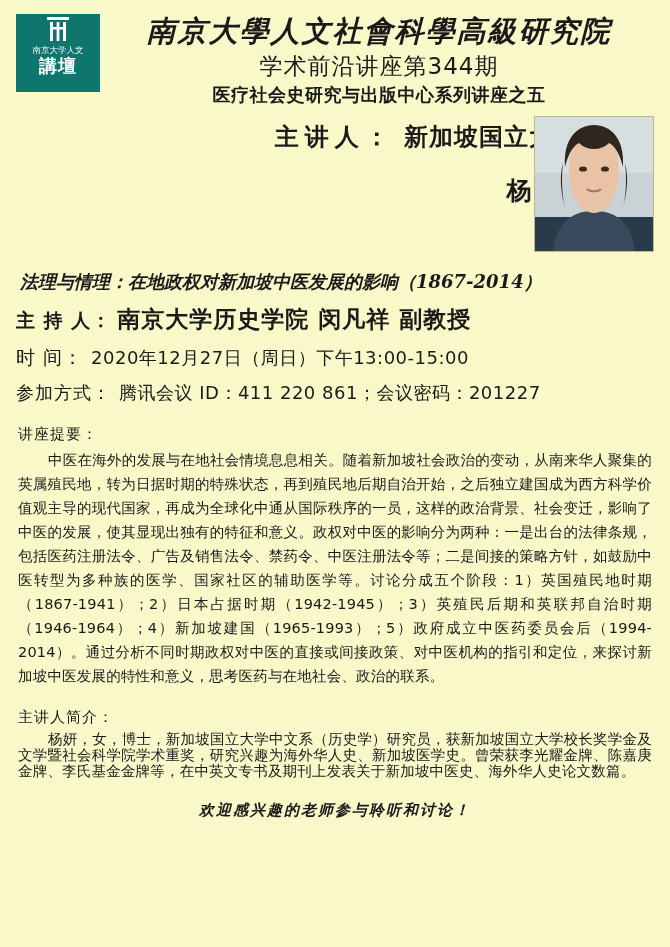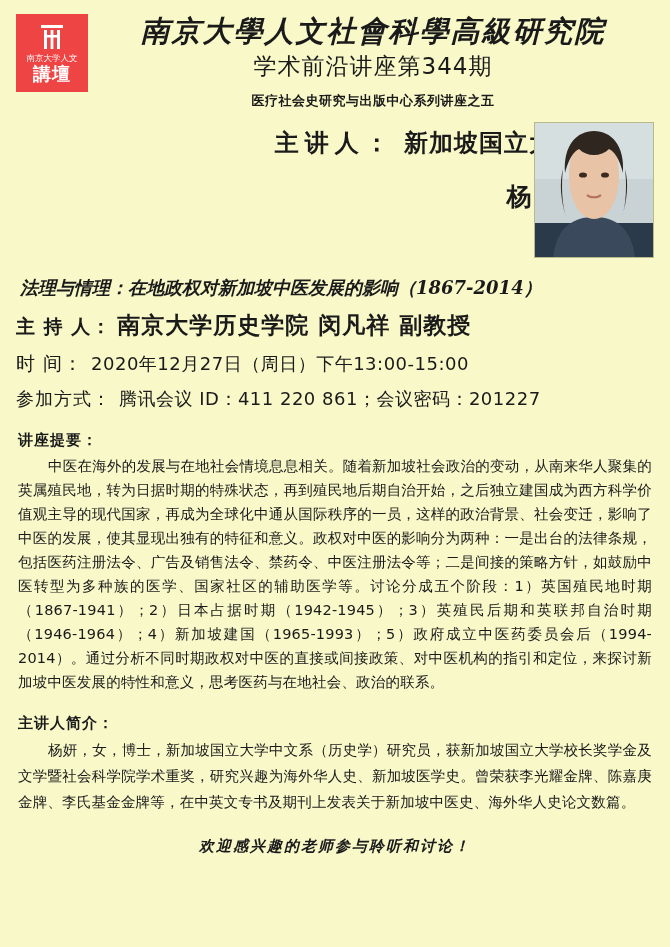--- a/index.html
+++ b/index.html
@@ -22,30 +22,30 @@
     background: #f8f8c9;
   }
 
   
   .header {
     display: flex;
     align-items: flex-start;
     padding: 14px 14px 0 16px;
   }
   .logo {
-    width: 72px;
+    width: 84px;
     height: 78px;
-    background: #ef4444;
+    background: #0f766e;
     color: #ffffff;
     flex: 0 0 auto;
     display: flex;
     flex-direction: column;
     align-items: center;
     justify-content: flex-start;
-    padding-top: 8px;
+    padding-top: 0;
     box-sizing: border-box;
   }
   .logo-mark {
     width: 30px;
     height: 30px;
     display: block;
   }
   .logo-line1 {
     font-size: 8.5px;
     letter-spacing: 0px;
@@ -75,25 +75,24 @@
     white-space: nowrap;
   }
   .title-sub {
     font-size: 23px;
     font-weight: normal;
     letter-spacing: 1px;
     line-height: 32px;
     margin-top: 2px;
   }
   .title-series {
-    font-size: 13px;
+    font-size: 18px;
     font-weight: bold;
     letter-spacing: 0.5px;
     line-height: 26px;
-    margin-top: 6px;
   }
 
   
   .speaker-area {
     position: relative;
     margin-top: 14px;
     padding: 0 16px;
     min-height: 120px;
     text-align: right;
   }
@@ -185,34 +184,34 @@
     letter-spacing: 1px;
     white-space: nowrap;
   }
 
   
   .section {
     padding: 0 18px;
   }
   .sec-title {
     font-size: 15px;
-    font-weight: bold;
+    font-weight: normal;
     letter-spacing: 1px;
     margin-top: 20px;
     margin-bottom: 4px;
   }
   .sec-body {
     font-size: 14.5px;
     line-height: 24px;
     text-align: justify;
     text-indent: 30px;
     letter-spacing: 0.2px;
   }
   .sec-body.bio {
-    line-height: 26px;
+    line-height: 16px;
   }
   .footer {
     text-align: center;
     font-family: "DejaVu Serif", "Liberation Serif", serif;
     font-size: 15px;
     font-weight: bold;
     font-style: italic;
     letter-spacing: 2px;
     margin-top: 22px;
   }

